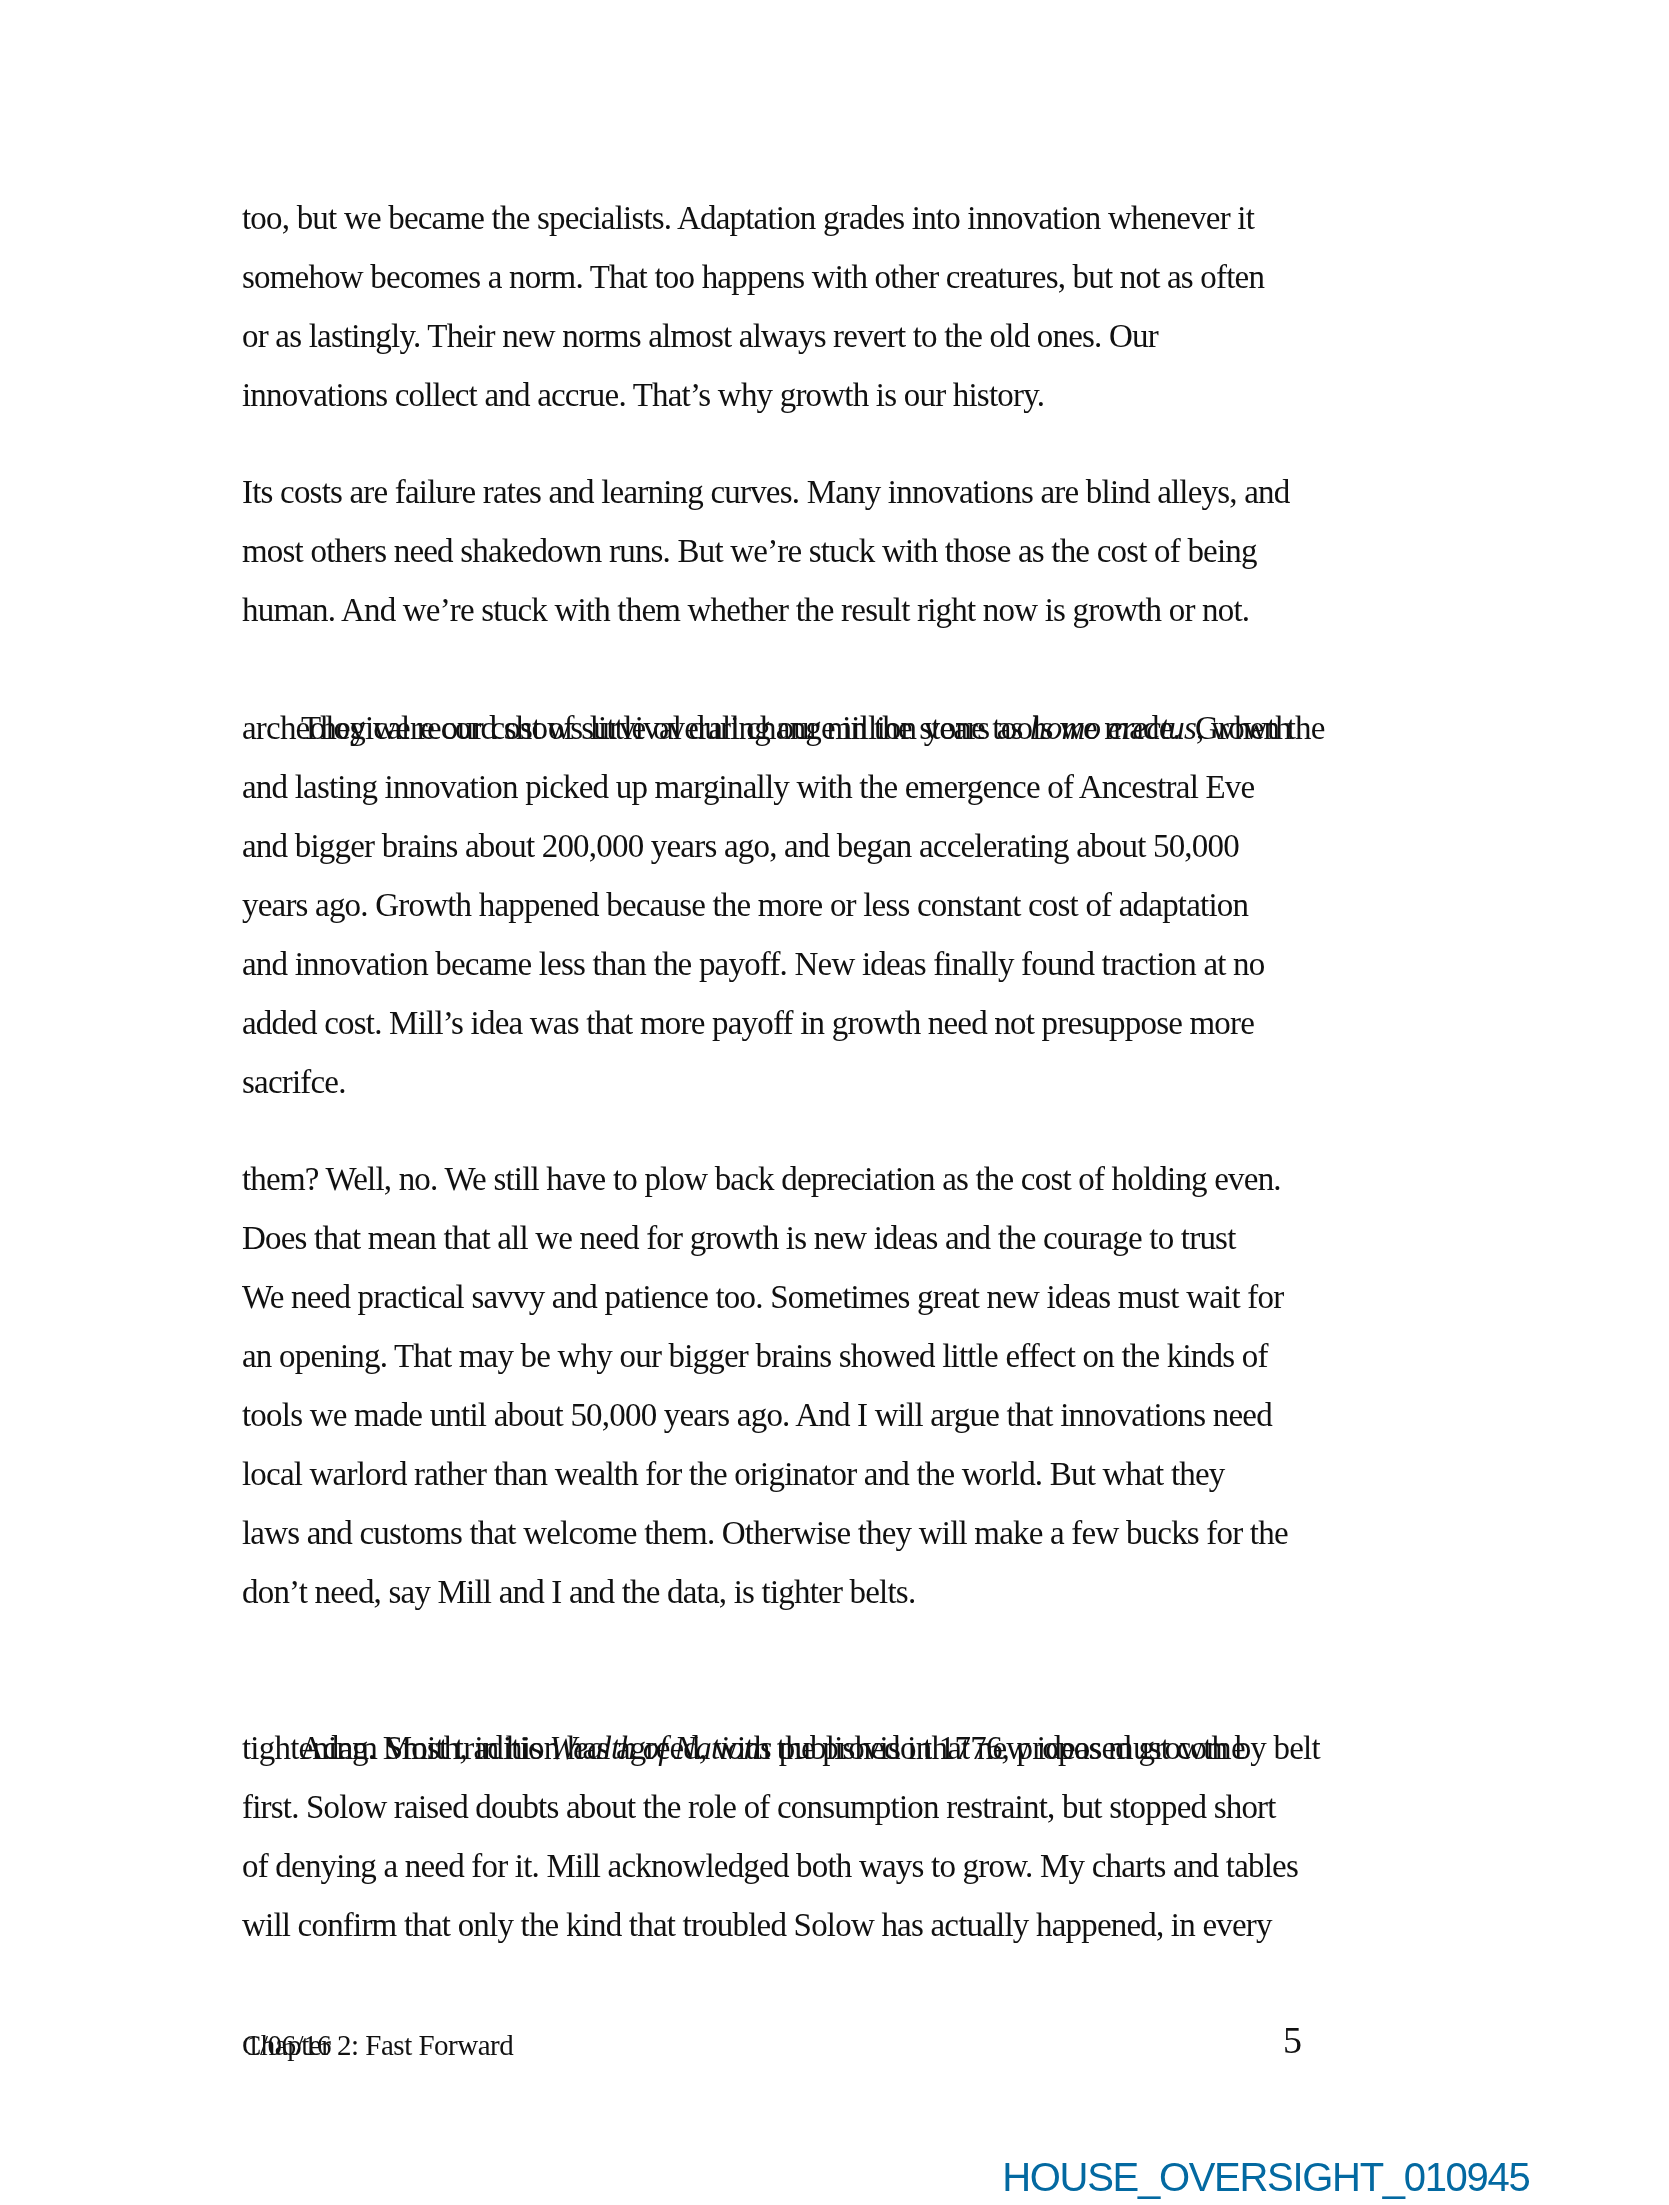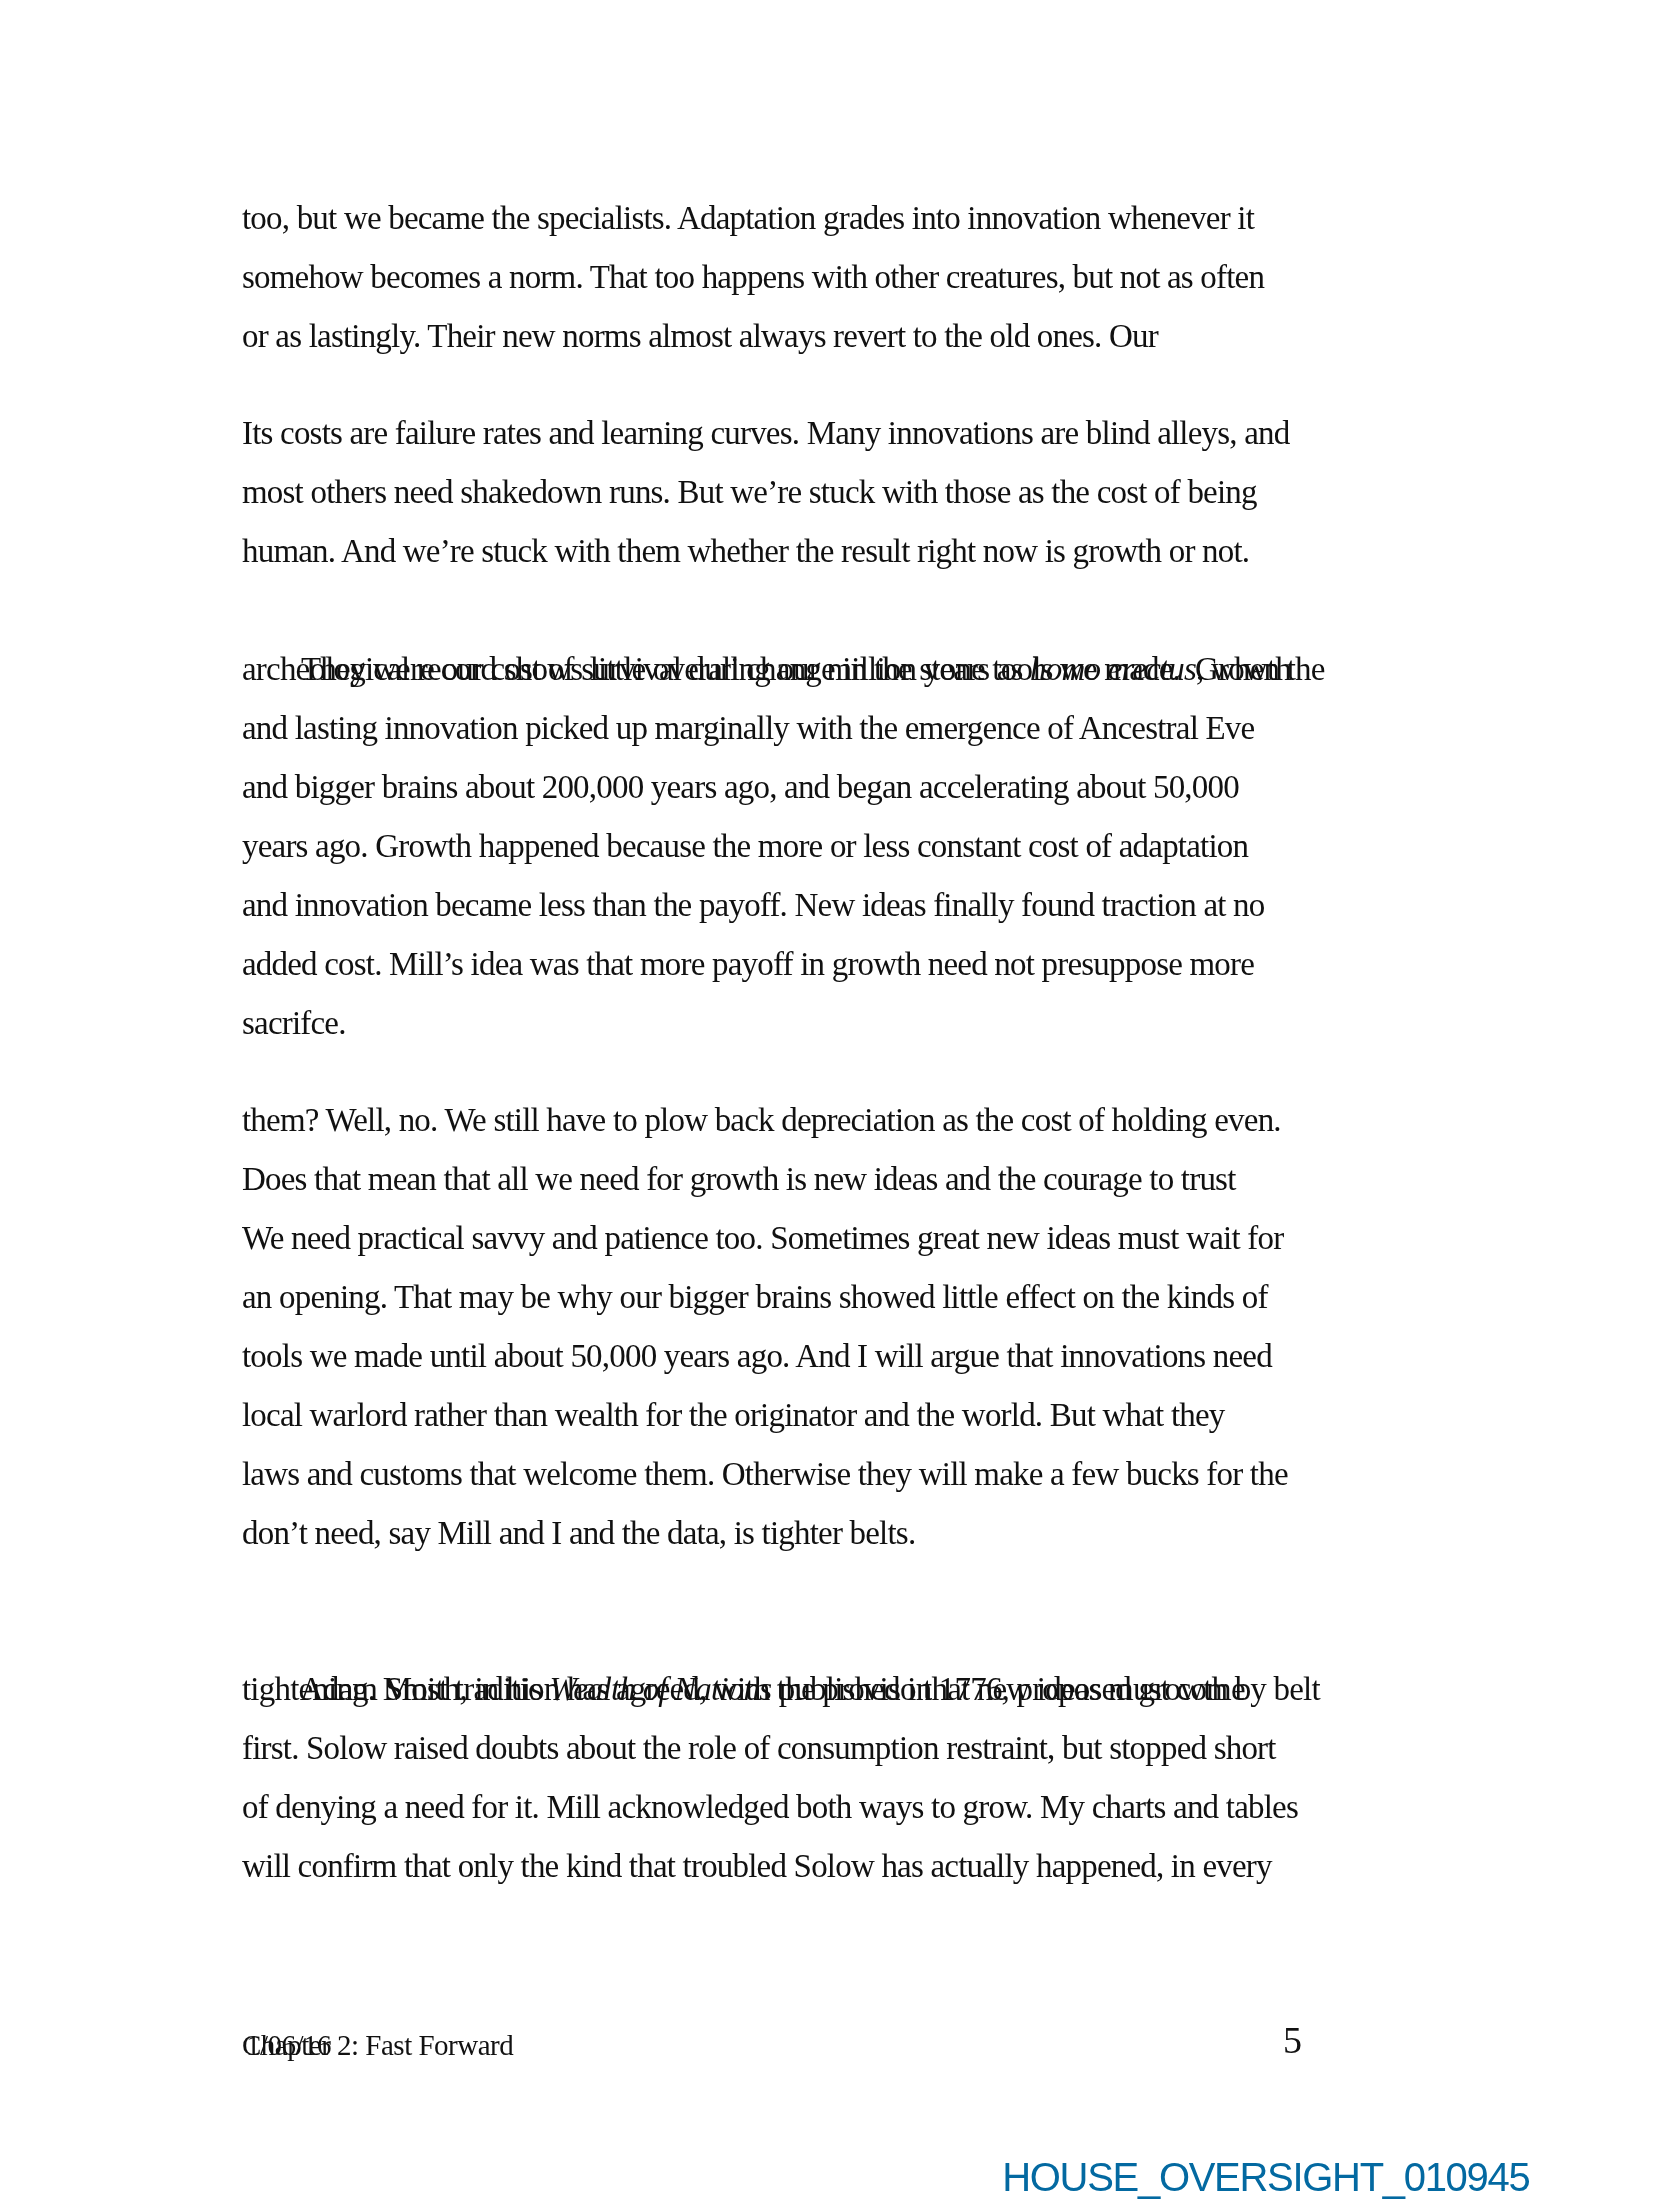--- a/index.html
+++ b/index.html
@@ -56,20 +56,21 @@
 <body>
 
 <div class="page">
 
   <div class="body-text">
 
     <div class="para">
       <div class="line">too, but we became the specialists. Adaptation grades into innovation whenever it</div>
       <div class="line">somehow becomes a norm. That too happens with other creatures, but not as often</div>
       <div class="line">or as lastingly. Their new norms almost always revert to the old ones. Our</div>
+      <div class="line">innovations collect and accrue. That’s why growth is our history.</div>
     </div>
 
     <div class="para">
       <div class="line">Its costs are failure rates and learning curves. Many innovations are blind alleys, and</div>
       <div class="line">most others need shakedown runs. But we’re stuck with those as the cost of being</div>
       <div class="line">human. And we’re stuck with them whether the result right now is growth or not.</div>
       <div class="line">
         <span>They were our cost of survival during our million years as </span><span class="italic">homo erectus</span><span>, when the</span>
       </div>
       <div class="line">archeological record shows little overall change in the stone tools we made.  Growth</div>

